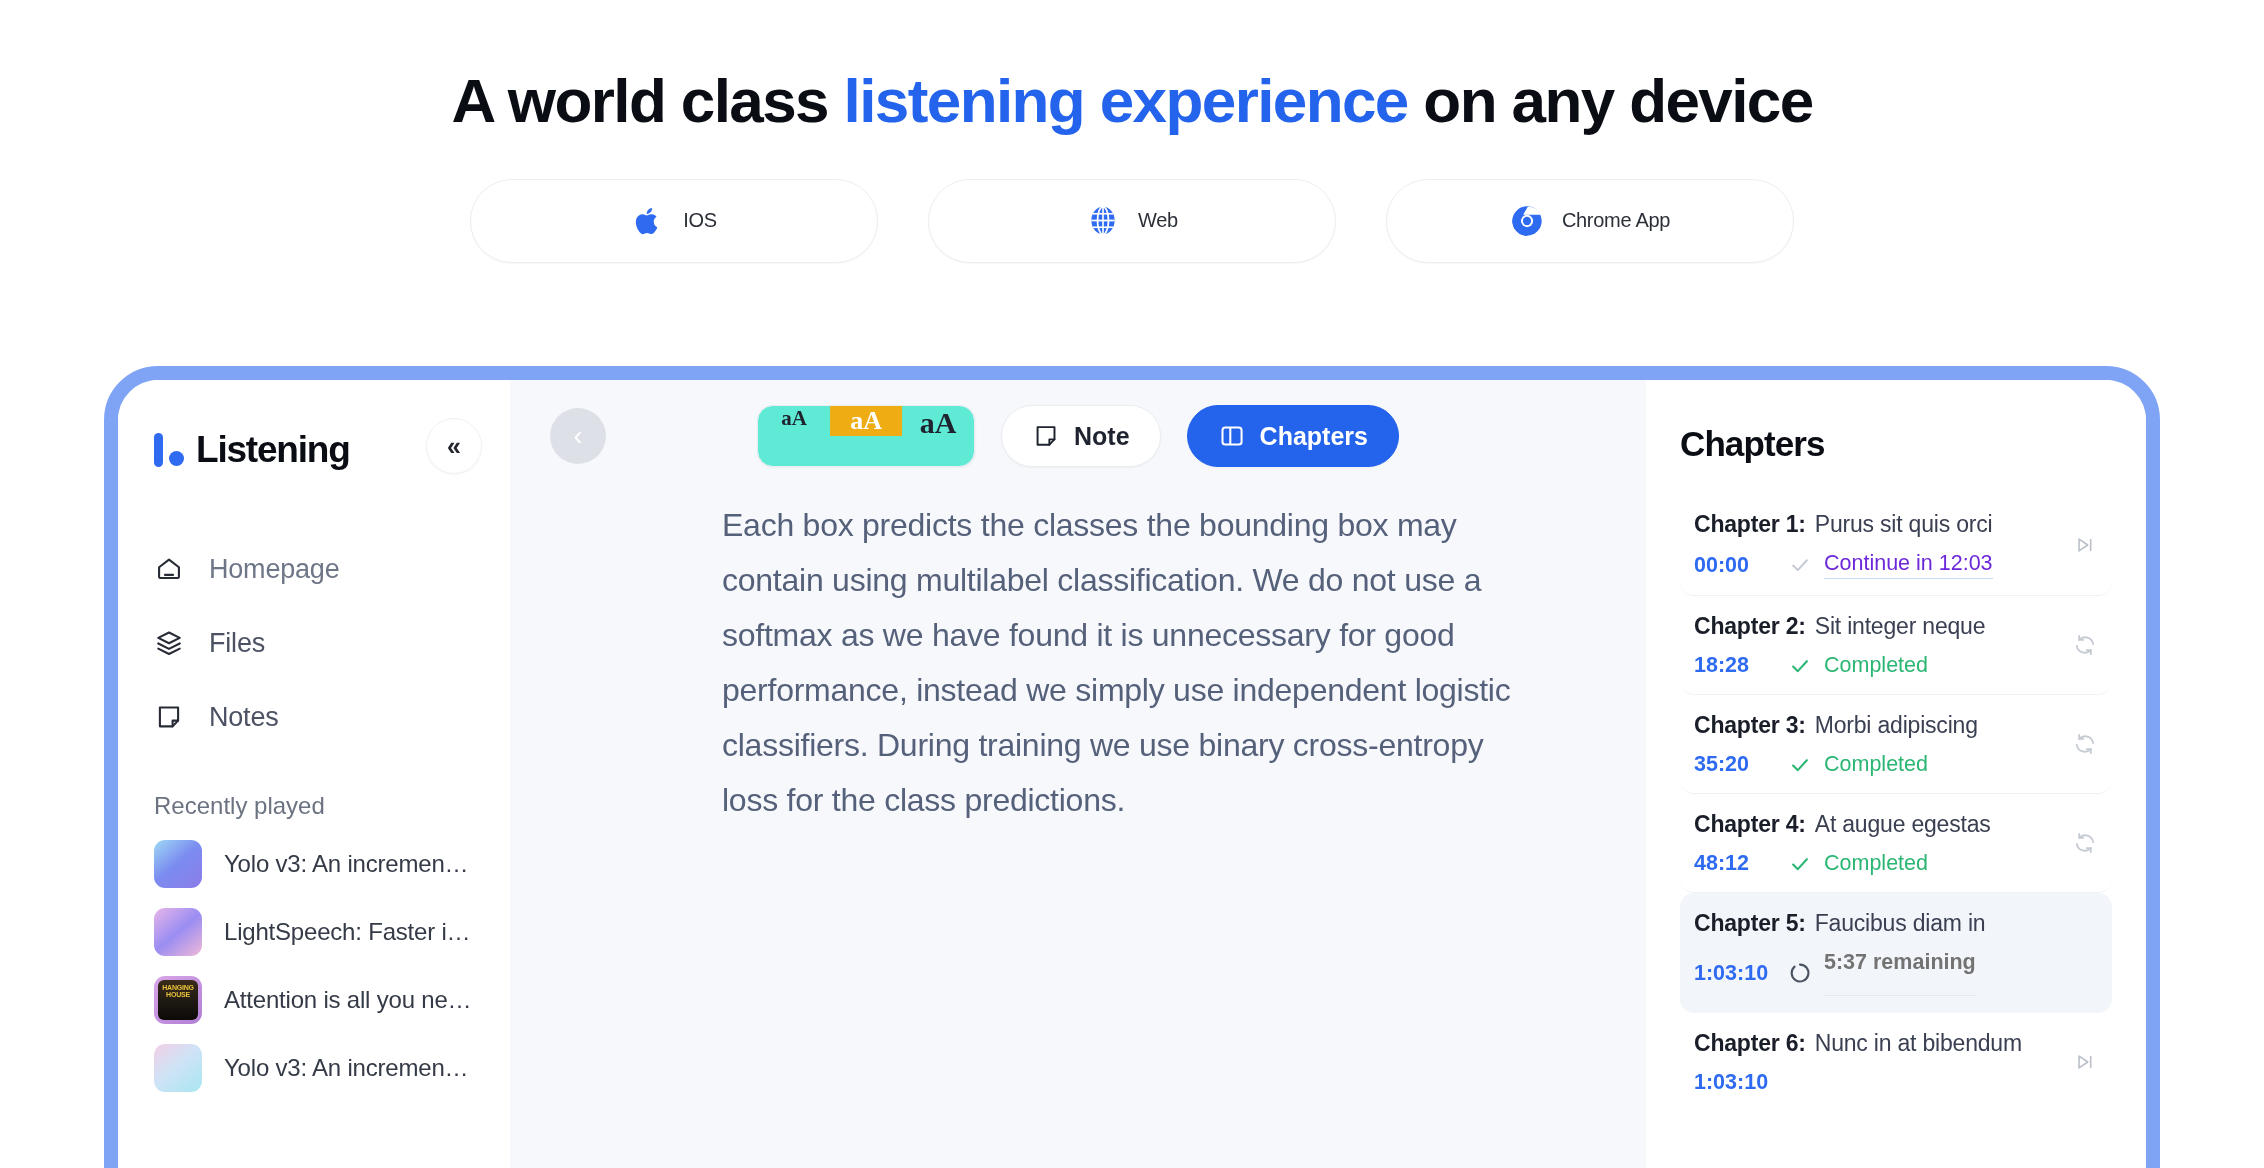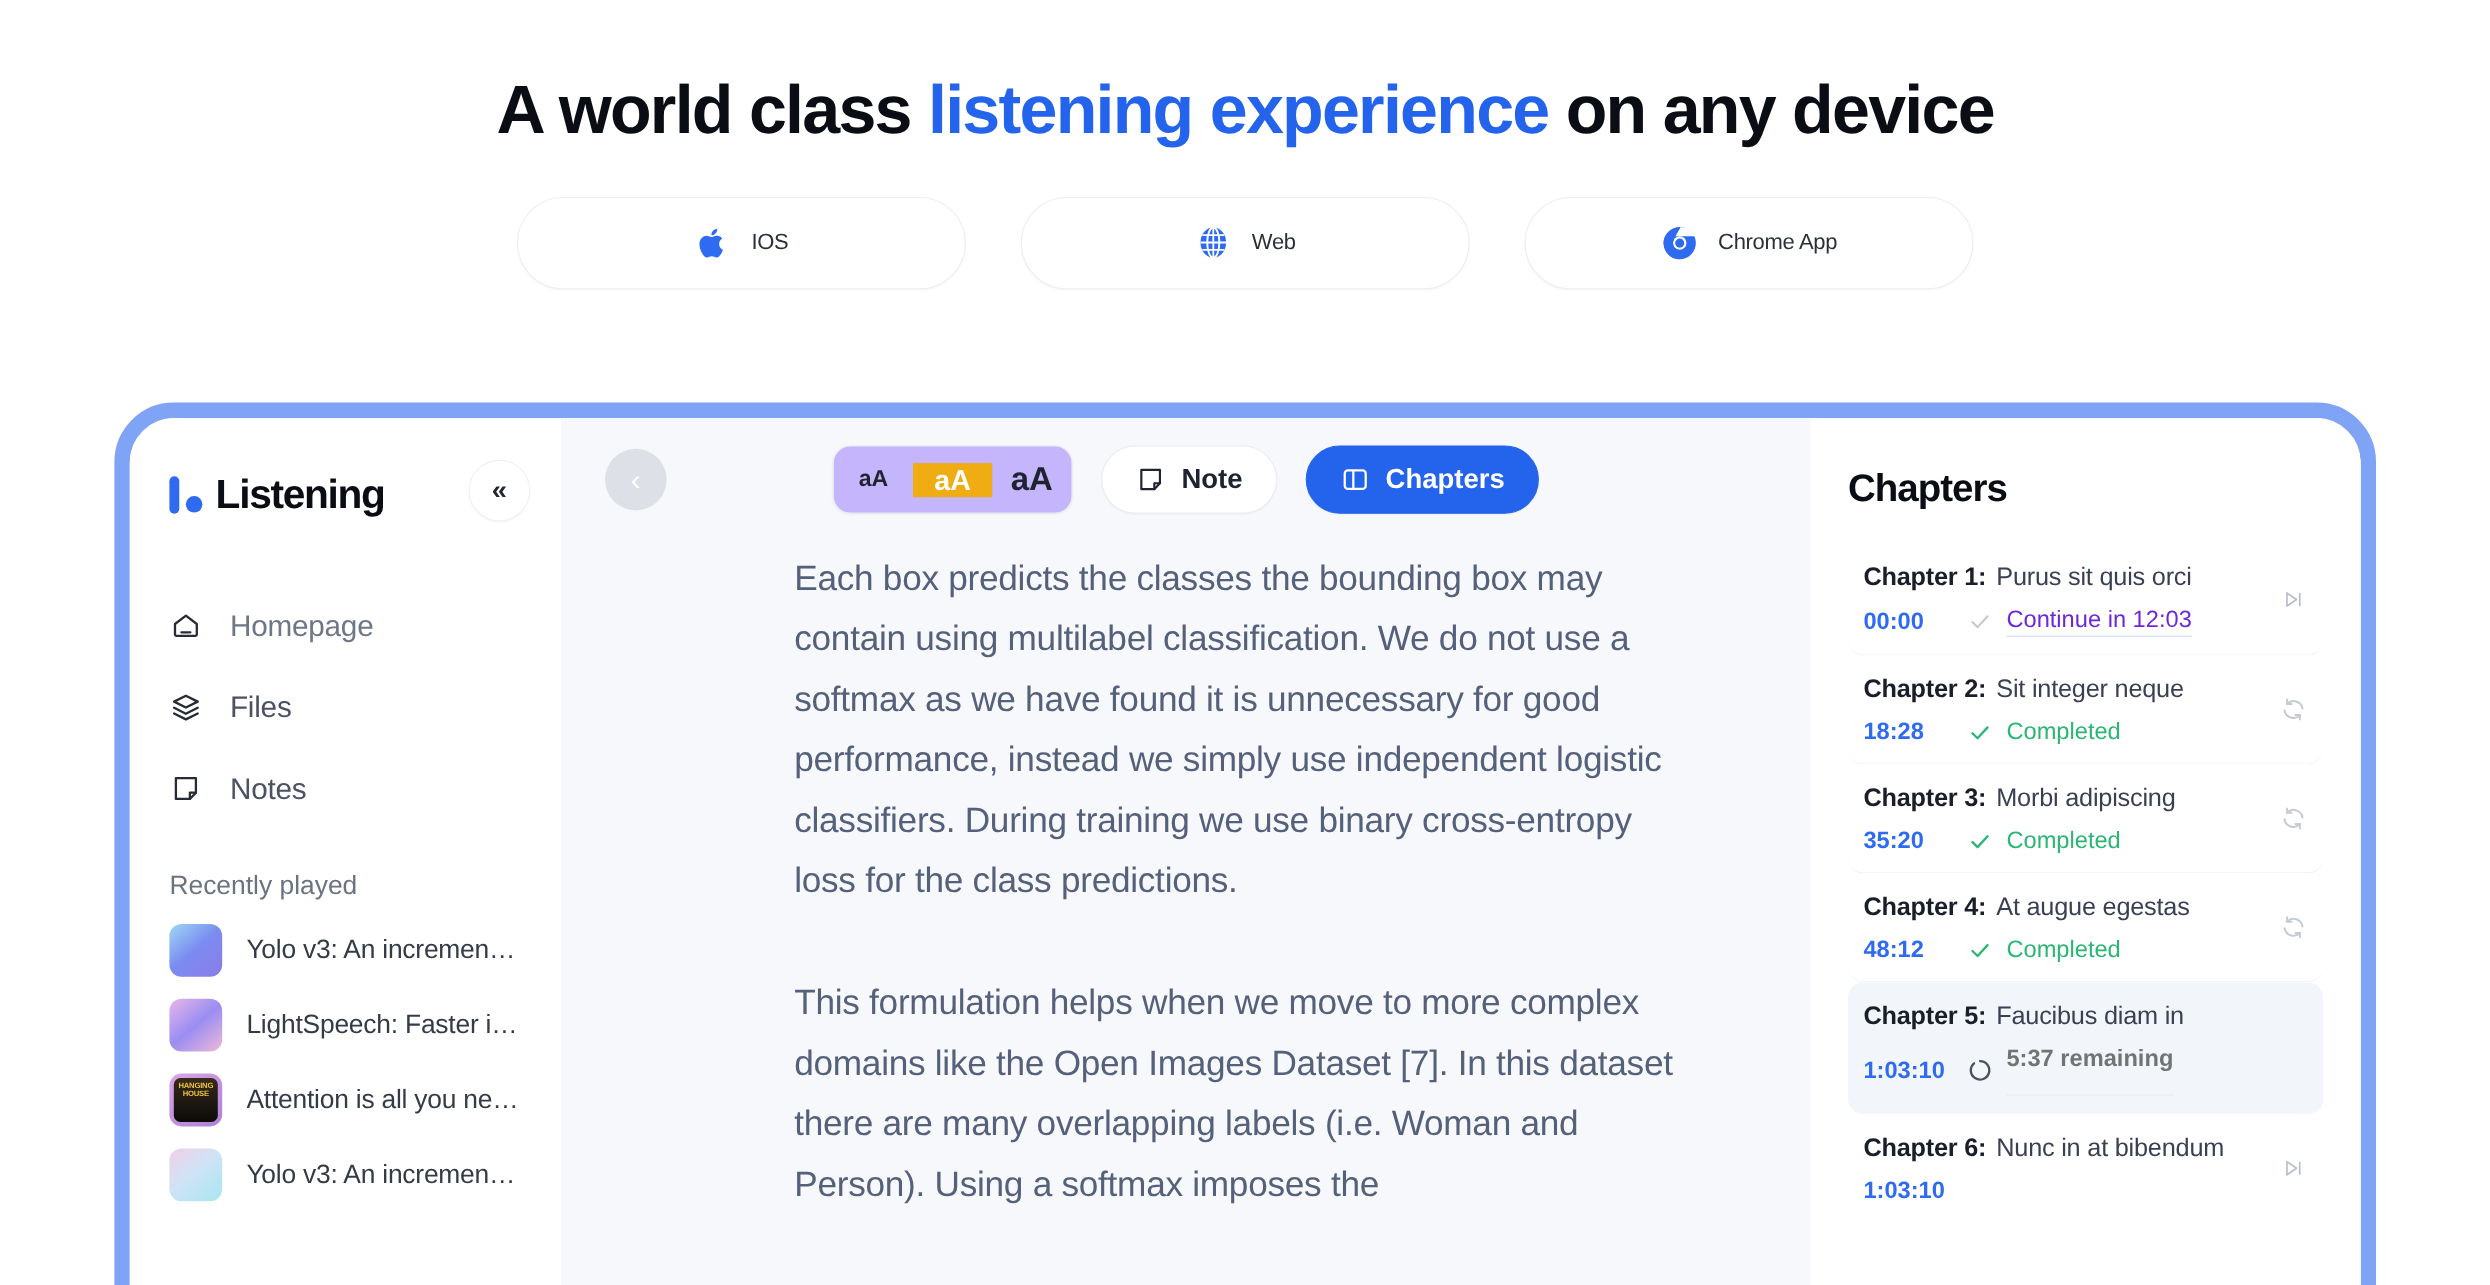--- a/index.html
+++ b/index.html
@@ -165,25 +165,26 @@
     width:56px;height:56px;border-radius:50%;
     background:#DDE1E7;
     display:flex;align-items:center;justify-content:center;
     color:#fff;font-size:27px;
   }
   .toolbar{
     position:absolute; left:50%; transform:translateX(-50%);
     display:flex;align-items:center;gap:26px;
   }
   .aa-group{
-    display:flex;align-items:center;
+    display:flex;align-items:flex-start;
     border:1.5px solid #EAECF0;
     border-radius:16px;overflow:hidden;
-    background:#c4b5fd;height:62px;
+    background:#5eead4;height:62px;
     box-shadow:0 1px 2px rgba(16,24,40,.04);
+    font-family:Liberation Serif, serif;
   }
   .aa{
     width:72px;display:flex;align-items:center;justify-content:center;
     color:#1f2330;font-weight:600;
   }
   .aa.s1{ font-size:21px; }
   .aa.s2{ font-size:26px; background:#EFAC13; color:#fff; }
   .aa.s3{ font-size:30px; }
   .tbtn{
     height:62px;border-radius:31px;
@@ -402,21 +403,20 @@
                 <line x1="10.4" y1="4.2" x2="10.4" y2="19.8"></line>
               </svg>
             </span>
             <span>Chapters</span>
           </div>
         </div>
       </div>
 
       <div class="doc">
         <p>Each box predicts the classes the bounding box may contain using multilabel classification. We do not use a softmax as we have found it is unnecessary for good performance, instead we simply use independent logistic classifiers. During training we use binary cross-entropy loss for the class predictions.</p>
-        <p>This formulation helps when we move to more complex domains like the Open Images Dataset [7]. In this dataset there are many overlapping labels (i.e. Woman and Person). Using a softmax imposes the</p>
       </div>
     </div>
 
     <div class="chapters">
       <div class="ch-title">Chapters</div>
 
       <div class="ch-row">
         <div class="ch-head">
           <b>Chapter 1:</b><span class="cname">Purus sit quis orci</span>
         </div>

